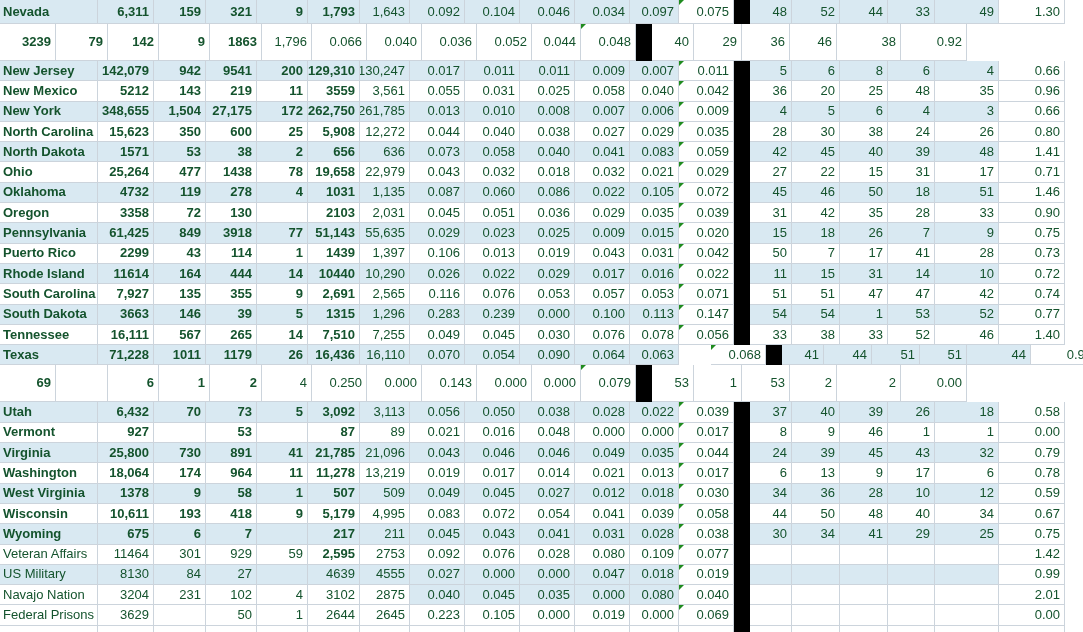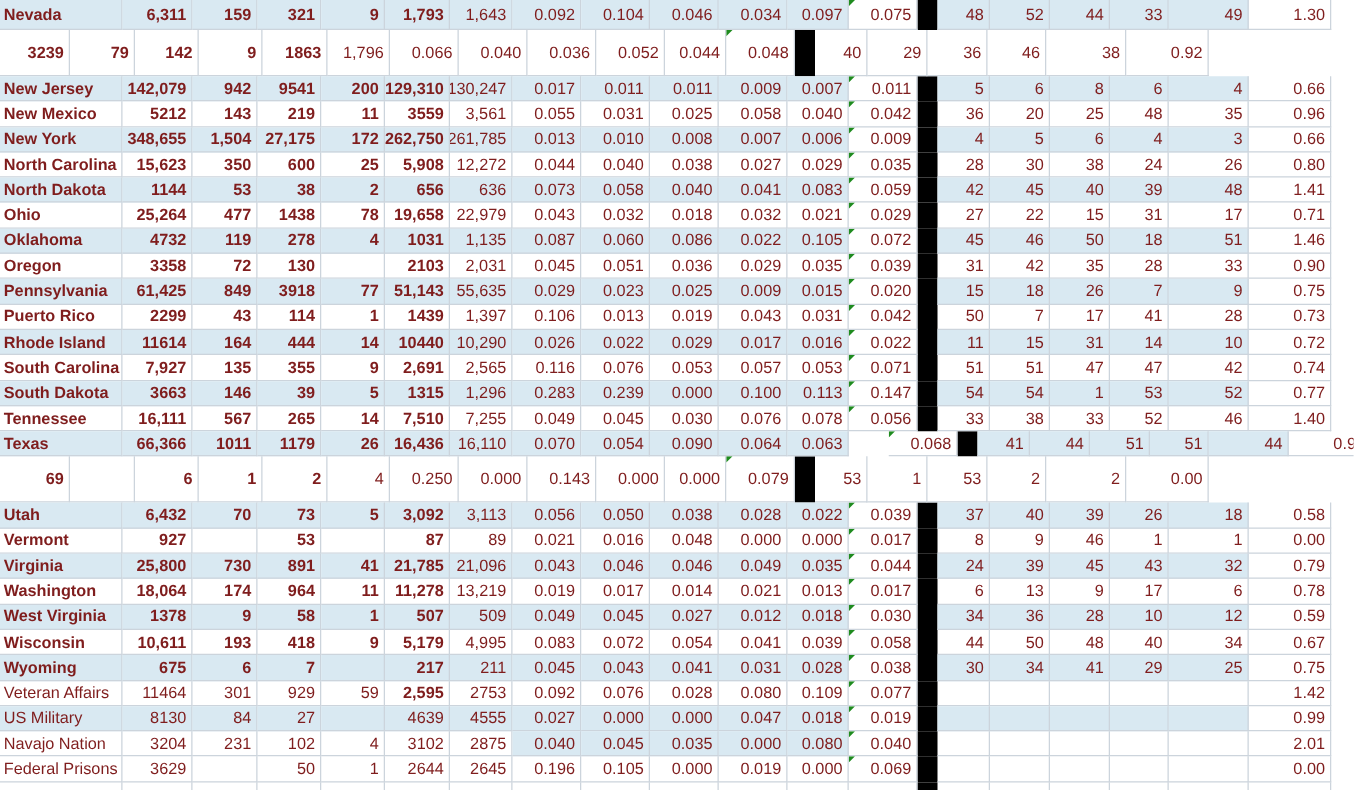--- a/index.html
+++ b/index.html
@@ -1,21 +1,21 @@
 <!DOCTYPE html>
 <html><head>
 <meta charset="utf-8">
 <style>
   html,body{margin:0;padding:0;background:#fff;}
   #sheet{
     position:relative;
     width:1083px;height:632px;
     overflow:hidden;
     background:#ffffff;
-    color:#7f1d1d;
+    color:#14532d;
     font-family:"Liberation Sans", sans-serif;
     display:flex;flex-direction:column;
   }
   .row{display:flex;height:20.3px;flex:0 0 auto;}
   .row.h24{height:24px;}
   .row.tall{height:37px;}
   .row.sliver{flex:1 1 auto;}
   .cell{
     box-sizing:border-box;
     flex:0 0 auto;
@@ -176,21 +176,21 @@
       <div class="cell" style="width: 42px;">28</div>
       <div class="cell" style="width: 48px;">30</div>
       <div class="cell" style="width: 48px;">38</div>
       <div class="cell" style="width: 47px;">24</div>
       <div class="cell" style="width: 64px;">26</div>
       <div class="cell" style="width: 66px;">0.80</div>
       <div class="fillercell"></div>
     </div>
     <div class="row">
       <div class="cell name b blue" style="width: 98px;">North Dakota</div>
-      <div class="cell b blue" style="width: 56px;">1144</div>
+      <div class="cell b blue" style="width: 56px;">1571</div>
       <div class="cell b blue" style="width: 52px;">53</div>
       <div class="cell b blue" style="width: 51px;">38</div>
       <div class="cell b blue" style="width: 51px;">2</div>
       <div class="cell b blue" style="width: 52px;">656</div>
       <div class="cell blue" style="width: 50px;">636</div>
       <div class="cell blue" style="width: 55px;">0.073</div>
       <div class="cell blue" style="width: 55px;">0.058</div>
       <div class="cell blue" style="width: 55px;">0.040</div>
       <div class="cell blue" style="width: 55px;">0.041</div>
       <div class="cell blue" style="width: 49px;">0.083</div>
@@ -406,21 +406,21 @@
       <div class="cell" style="width: 42px;">33</div>
       <div class="cell" style="width: 48px;">38</div>
       <div class="cell" style="width: 48px;">33</div>
       <div class="cell" style="width: 47px;">52</div>
       <div class="cell" style="width: 64px;">46</div>
       <div class="cell" style="width: 66px;">1.40</div>
       <div class="fillercell"></div>
     </div>
     <div class="row">
       <div class="cell name b blue" style="width: 98px;">Texas</div>
-      <div class="cell b blue" style="width: 56px;">66,366</div>
+      <div class="cell b blue" style="width: 56px;">71,228</div>
       <div class="cell b blue" style="width: 52px;">1011</div>
       <div class="cell b blue" style="width: 51px;">1179</div>
       <div class="cell b blue" style="width: 51px;">26</div>
       <div class="cell b blue" style="width: 52px;">16,436</div>
       <div class="cell blue" style="width: 50px;">16,110</div>
       <div class="cell blue" style="width: 55px;">0.070</div>
       <div class="cell blue" style="width: 55px;">0.054</div>
       <div class="cell blue" style="width: 55px;">0.090</div>
       <div class="cell blue" style="width: 55px;">0.064</div>
       <div class="cell blue" style="width: 49px;">0.063</div>
@@ -687,21 +687,21 @@
       <div class="fillercell"></div>
     </div>
     <div class="row">
       <div class="cell name" style="width: 98px;">Federal Prisons</div>
       <div class="cell" style="width: 56px;">3629</div>
       <div class="cell" style="width: 52px;"></div>
       <div class="cell" style="width: 51px;">50</div>
       <div class="cell" style="width: 51px;">1</div>
       <div class="cell" style="width: 52px;">2644</div>
       <div class="cell" style="width: 50px;">2645</div>
-      <div class="cell" style="width: 55px;">0.196</div>
+      <div class="cell" style="width: 55px;">0.223</div>
       <div class="cell" style="width: 55px;">0.105</div>
       <div class="cell" style="width: 55px;">0.000</div>
       <div class="cell" style="width: 55px;">0.019</div>
       <div class="cell" style="width: 49px;">0.000</div>
       <div class="cell" style="width: 55px;"><span class="tri-icon"></span>0.069</div>
       <div class="gapcell"></div>
       <div class="cell" style="width: 42px;"></div>
       <div class="cell" style="width: 48px;"></div>
       <div class="cell" style="width: 48px;"></div>
       <div class="cell" style="width: 47px;"></div>

